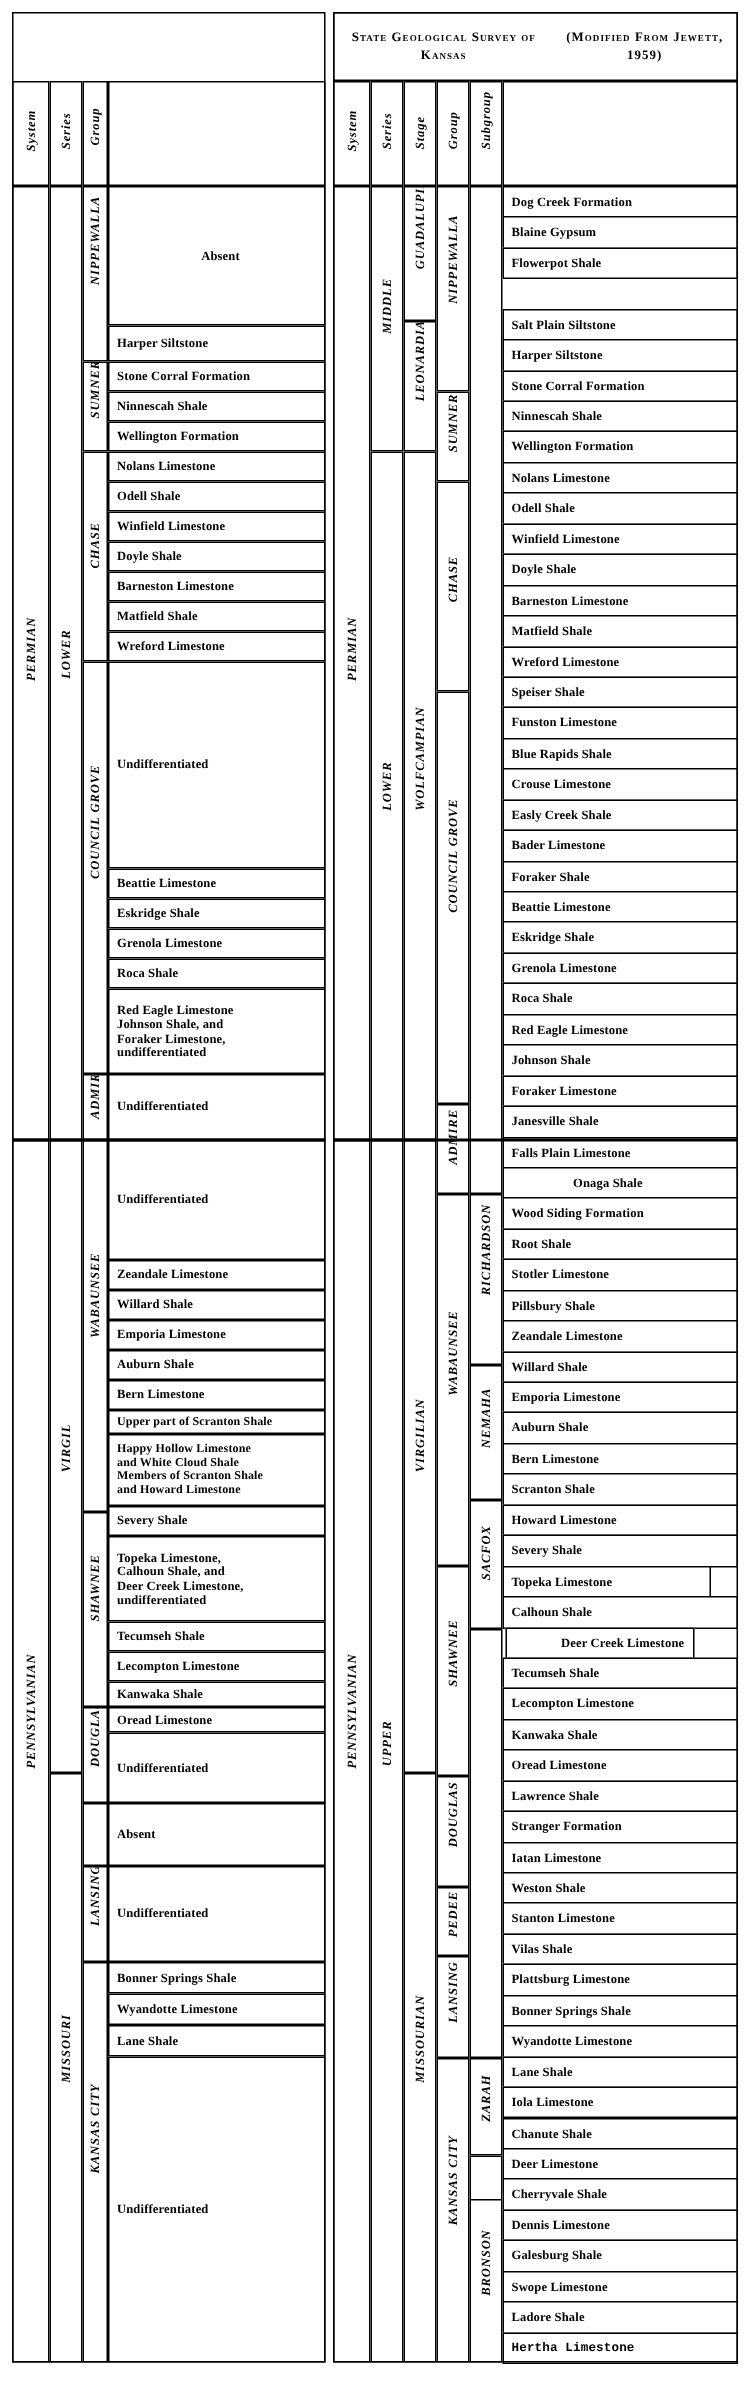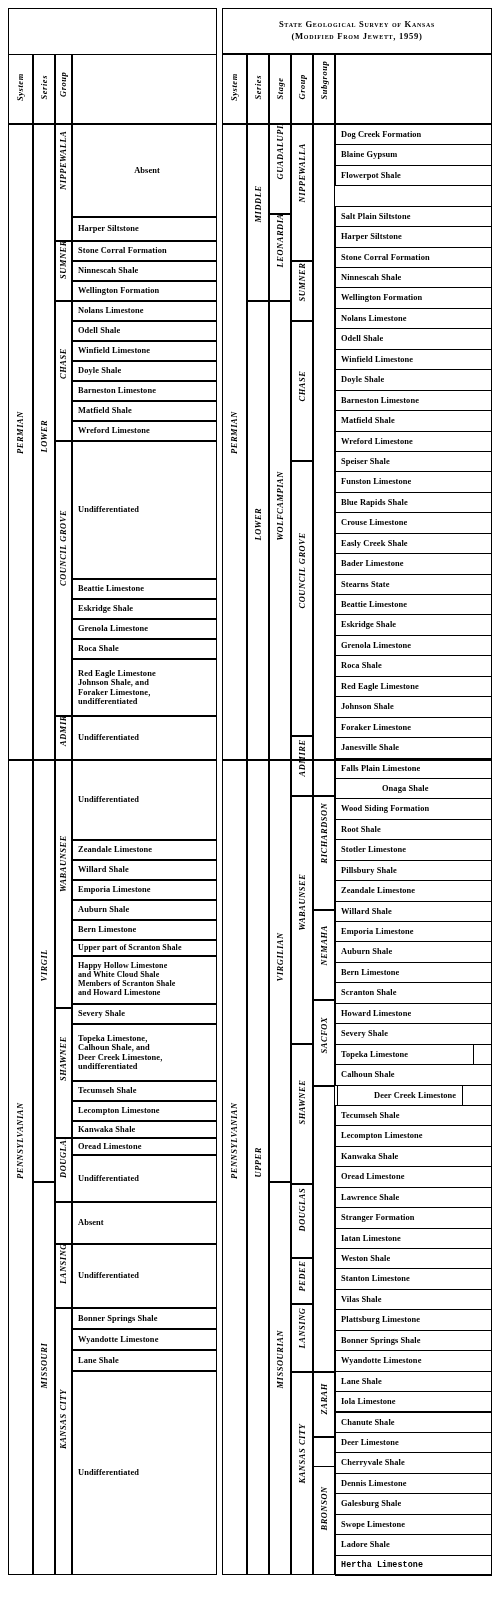--- a/index.html
+++ b/index.html
@@ -39,21 +39,21 @@
   
   .frame{position:absolute;box-sizing:border-box;border:1.6px solid #000;background:transparent;pointer-events:none;}
   .rule{position:absolute;background:#000;}
 </style>
 </head>
 <body>
 
 <div id="chart">
 
 
-  <div class="banner" style="left:222px;top:8px;width:270px;height:46px;flex-direction:column;">
+  <div class="banner" style="left:222px;top:8px;width:270px;height:46px;flex-direction:row;">
     <span class="txt two">State Geological Survey of Kansas</span>
     <span class="txt two">(Modified From Jewett, 1959)</span>
   </div>
 
   <div class="cell vert" style="left:8px;top:54px;width:25px;height:70px;">
     <span class="txt">System</span>
     </div>
   <div class="cell vert" style="left:33px;top:54px;width:22px;height:70px;">
     <span class="txt">Series</span>
     </div>
@@ -413,21 +413,21 @@
       <div class="cell fm" style="left: 335px; width: 157px; top: 512.296px; height: 21.4366px;">
         <span class="txt">Crouse Limestone</span>
       </div>
       <div class="cell fm" style="left: 335px; width: 157px; top: 532.732px; height: 21.4366px;">
         <span class="txt">Easly Creek Shale</span>
       </div>
       <div class="cell fm" style="left: 335px; width: 157px; top: 553.169px; height: 21.4366px;">
         <span class="txt">Bader Limestone</span>
       </div>
       <div class="cell fm" style="left: 335px; width: 157px; top: 573.606px; height: 21.4366px;">
-        <span class="txt">Stearns State</span>
+        <span class="txt">Foraker Shale</span>
       </div>
       <div class="cell fm" style="left: 335px; width: 157px; top: 594.042px; height: 21.4366px;">
         <span class="txt">Beattie Limestone</span>
       </div>
       <div class="cell fm" style="left: 335px; width: 157px; top: 614.479px; height: 21.4366px;">
         <span class="txt">Eskridge Shale</span>
       </div>
       <div class="cell fm" style="left: 335px; width: 157px; top: 634.915px; height: 21.4366px;">
         <span class="txt">Grenola Limestone</span>
       </div>

